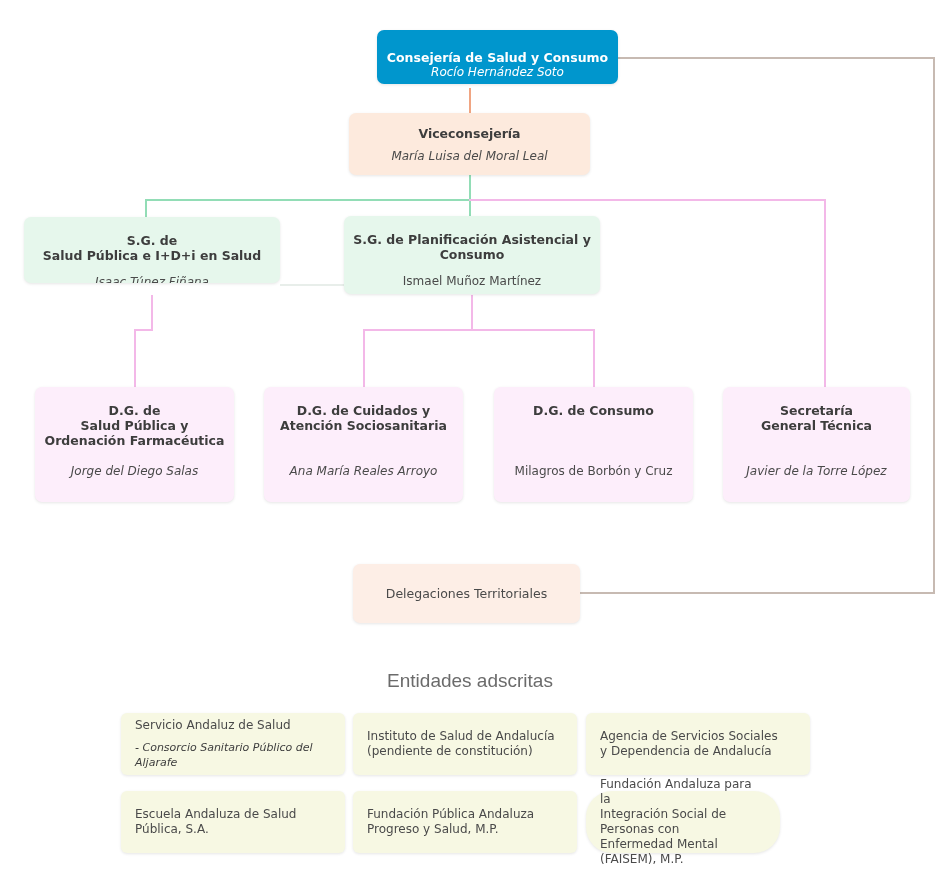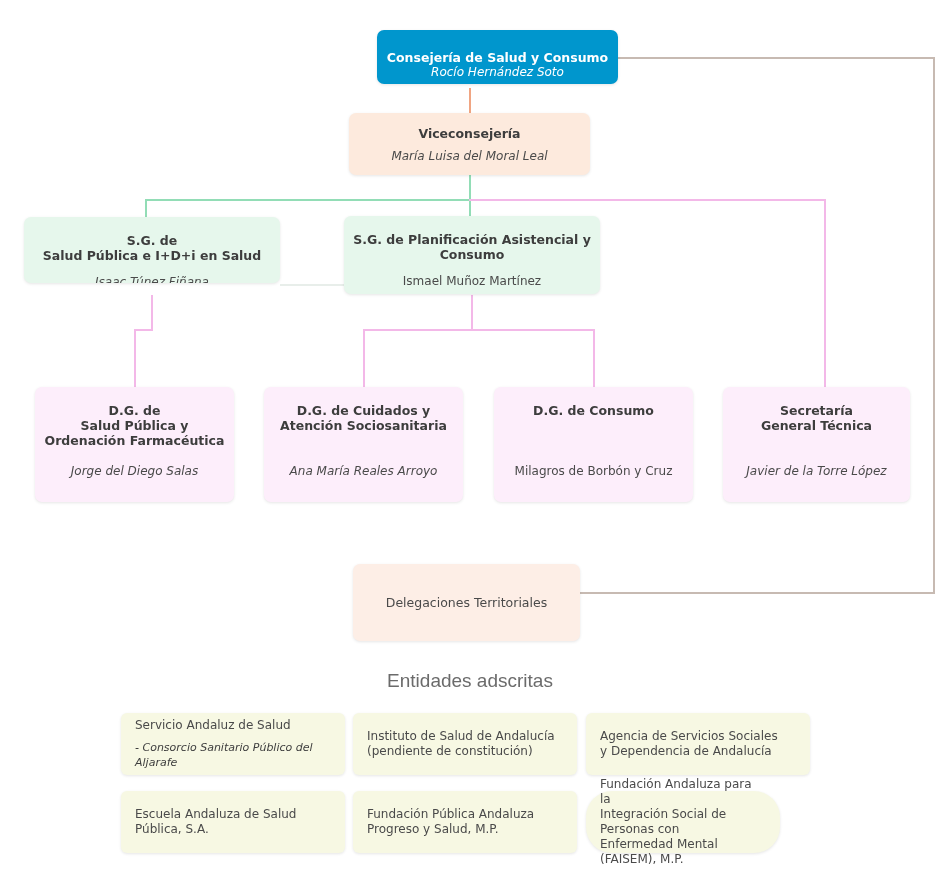--- a/index.html
+++ b/index.html
@@ -103,21 +103,21 @@
   #n-dg-cuidados{ left: 264px; top: 387px; width: 199px; }
   #n-dg-consumo { left: 494px; top: 387px; width: 199px; }
   #n-sgt        { left: 723px; top: 387px; width: 187px; }
   #n-dg-salud .person    { margin-top: 16px; text-align: center; }
   #n-dg-cuidados .person { margin-top: 31px; }
   #n-dg-consumo .person  { margin-top: 46px; }
   #n-sgt .person         { margin-top: 31px; }
 
   
   #n-deleg {
-    left: 353px; top: 564px; width: 227px; height: 77px;
+    left: 353px; top: 564px; width: 227px; height: 59px;
     background: #fdeee6;
     justify-content: center;
     padding-top: 0;
   }
   #n-deleg .title {
     font-weight: normal;
     font-size: 12.5px;
     color: #4a4a4a;
   }
 

